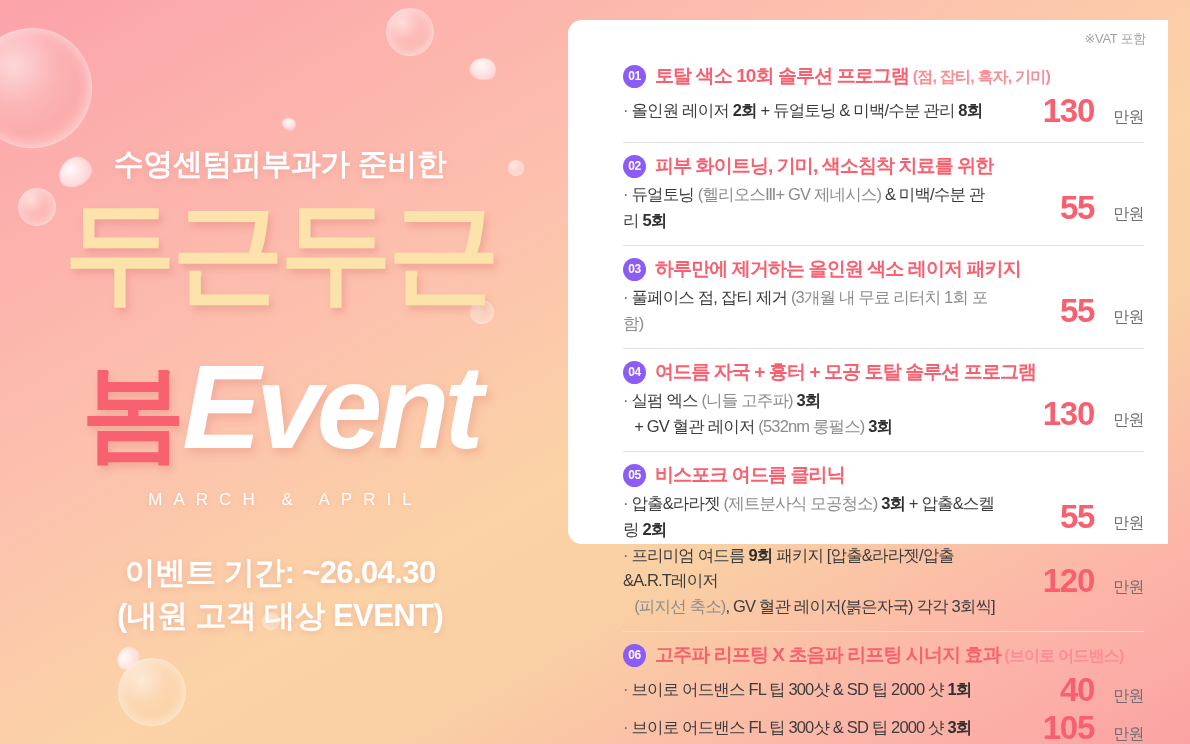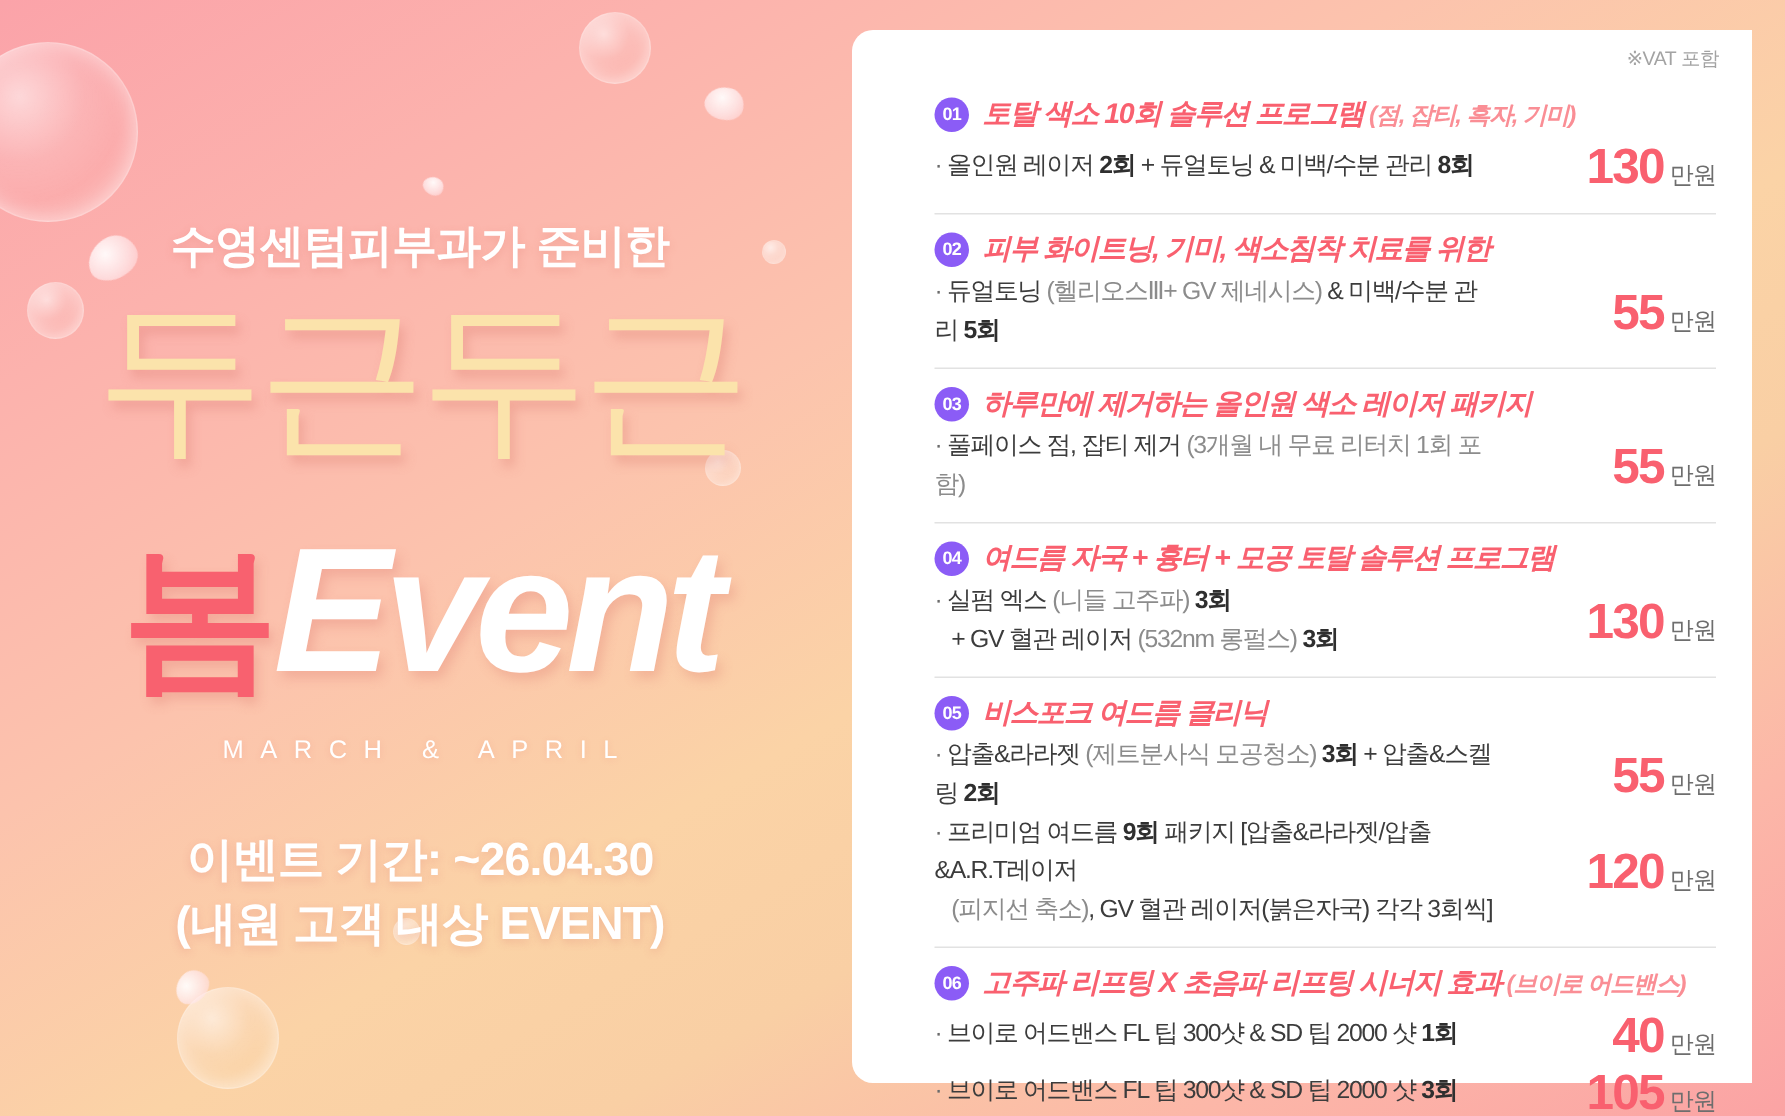--- a/index.html
+++ b/index.html
@@ -71,21 +71,21 @@
     color: #ffffff;
     letter-spacing: -0.5px;
     text-shadow: 0 2px 6px rgba(223,120,110,0.32);
   }
   #promo-headline {
     position: absolute;
     left: 0; right: 0;
     top: 196px;
     font-size: 112px;
     line-height: 1.0;
-    font-weight: normal;
+    font-weight: bold;
     color: #fbe3ab;
     letter-spacing: -4px;
     text-shadow: 3px 5px 7px rgba(221,120,108,0.34);
     text-align: center;
   }
   #promo-sub {
     position: absolute;
     left: 0; right: 0;
     top: 348px;
     line-height: 1.0;
@@ -131,21 +131,21 @@
     text-shadow: 0 2px 6px rgba(223,120,110,0.30);
   }
   #promo-period div { display: block; }
 
   
   #card {
     position: absolute;
     left: 568px;
     top: 20px;
     width: 600px;
-    height: 702px;
+    height: 524px;
     background: #ffffff;
     border-radius: 14px 0 0 14px;
     box-sizing: border-box;
     padding: 0;
   }
   #vat-note {
     position: absolute;
     right: 22px;
     top: 10px;
     font-size: 13px;
@@ -195,21 +195,20 @@
     text-align: center;
     margin-right: 9px;
     letter-spacing: -0.5px;
   }
   .item-title {
     font-size: 19px;
     font-weight: bold;
     color: #f9606f;
     letter-spacing: -0.9px;
     white-space: nowrap;
-    font-style: italic;
   }
   .item-title .muted {
     font-size: 16px;
     font-weight: bold;
     color: #fa8e95;
     letter-spacing: -0.8px;
   }
 
   .row {
     display: flex;
@@ -239,21 +238,21 @@
     font-size: 33px;
     font-weight: bold;
     color: #f9606f;
     letter-spacing: -1.2px;
   }
   .price-unit {
     font-size: 16px;
     font-weight: normal;
     color: #6e6e6e;
     letter-spacing: -0.6px;
-    margin-left: 4px;
+    margin-left: 19px;
   }
 
   .item-pad-bottom { padding-bottom: 12px; }
 </style>
 </head>
 <body>
 
 <div id="banner">
 
   <div class="deco bubble" style="left:-28px; top:28px; width:118px; height:118px;"></div>

